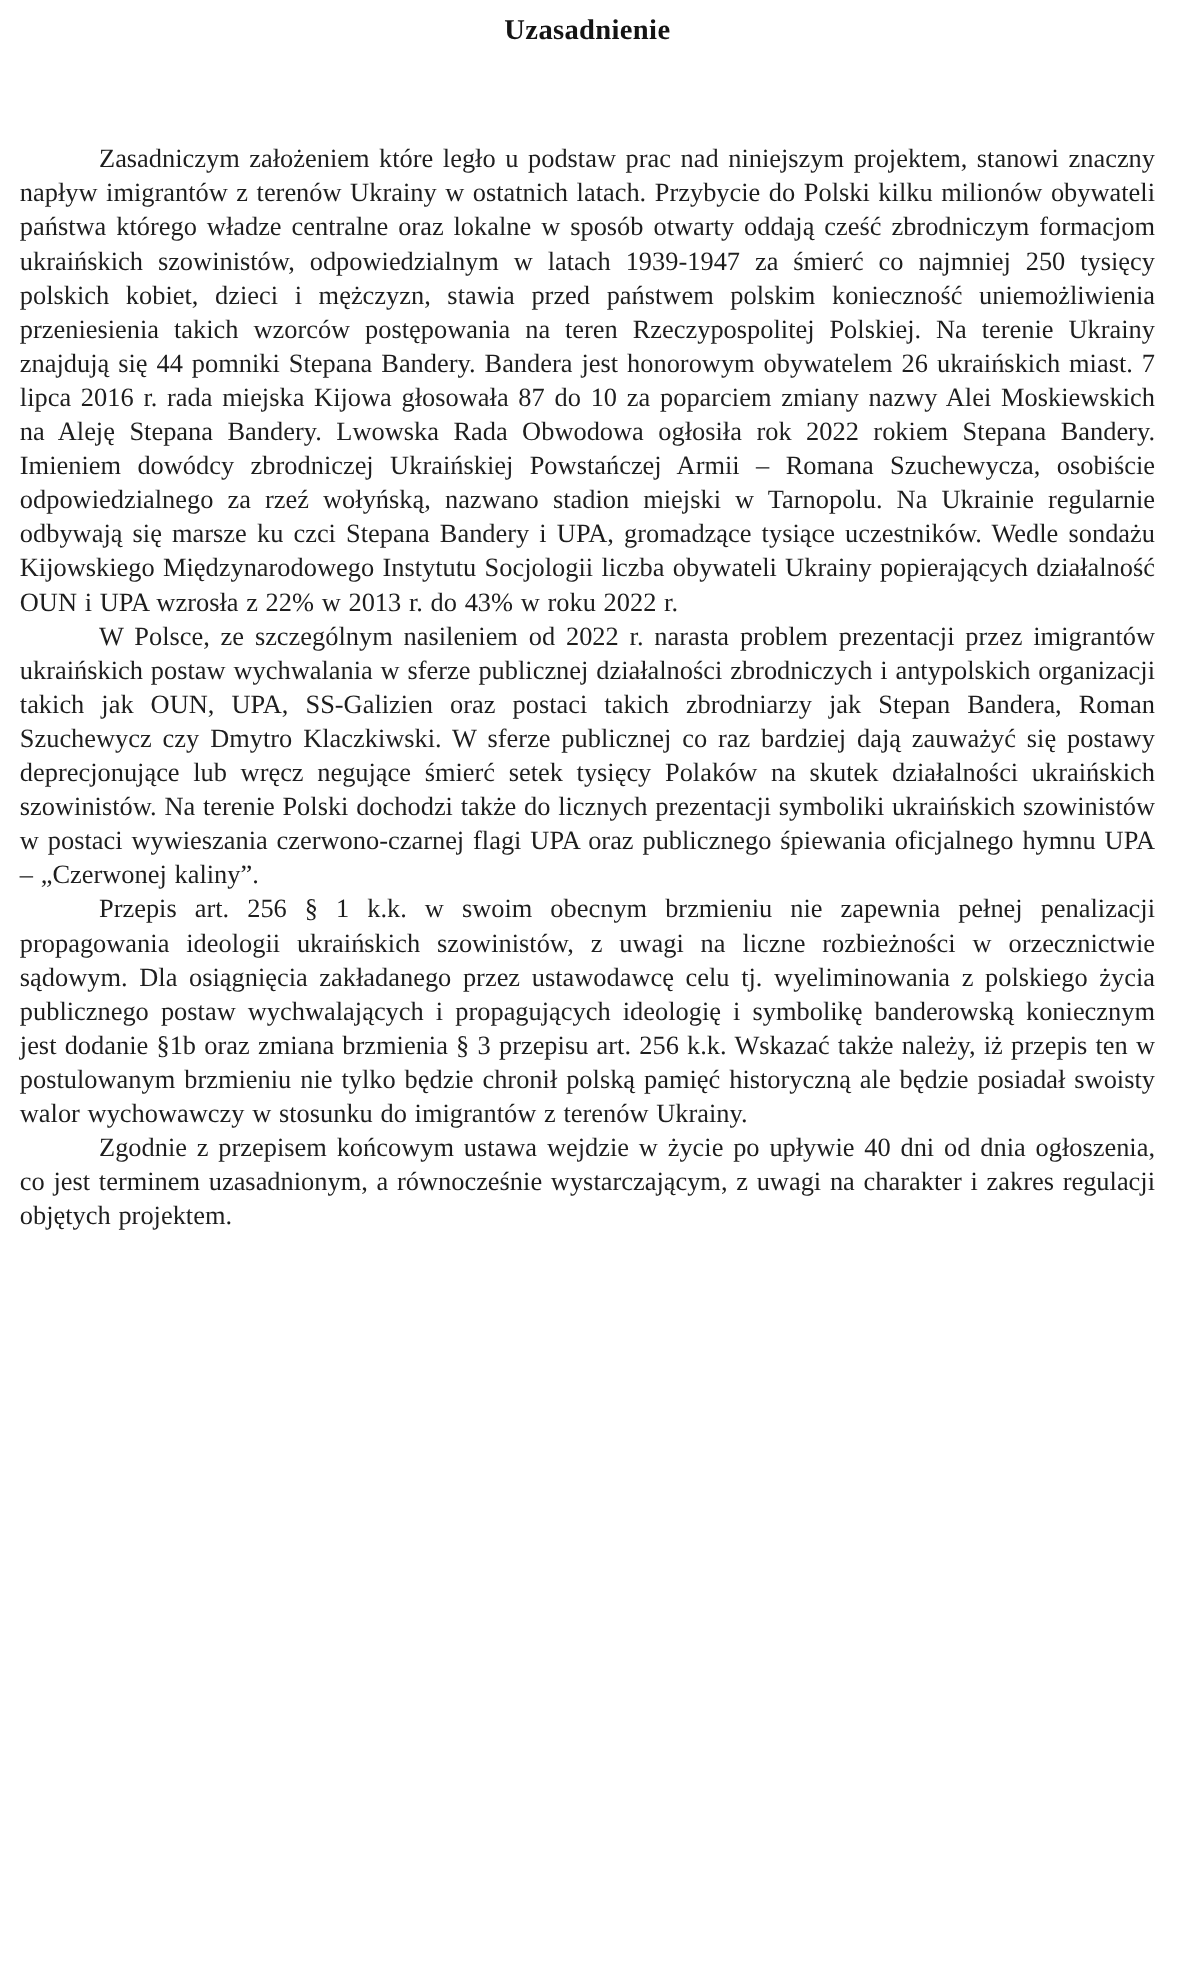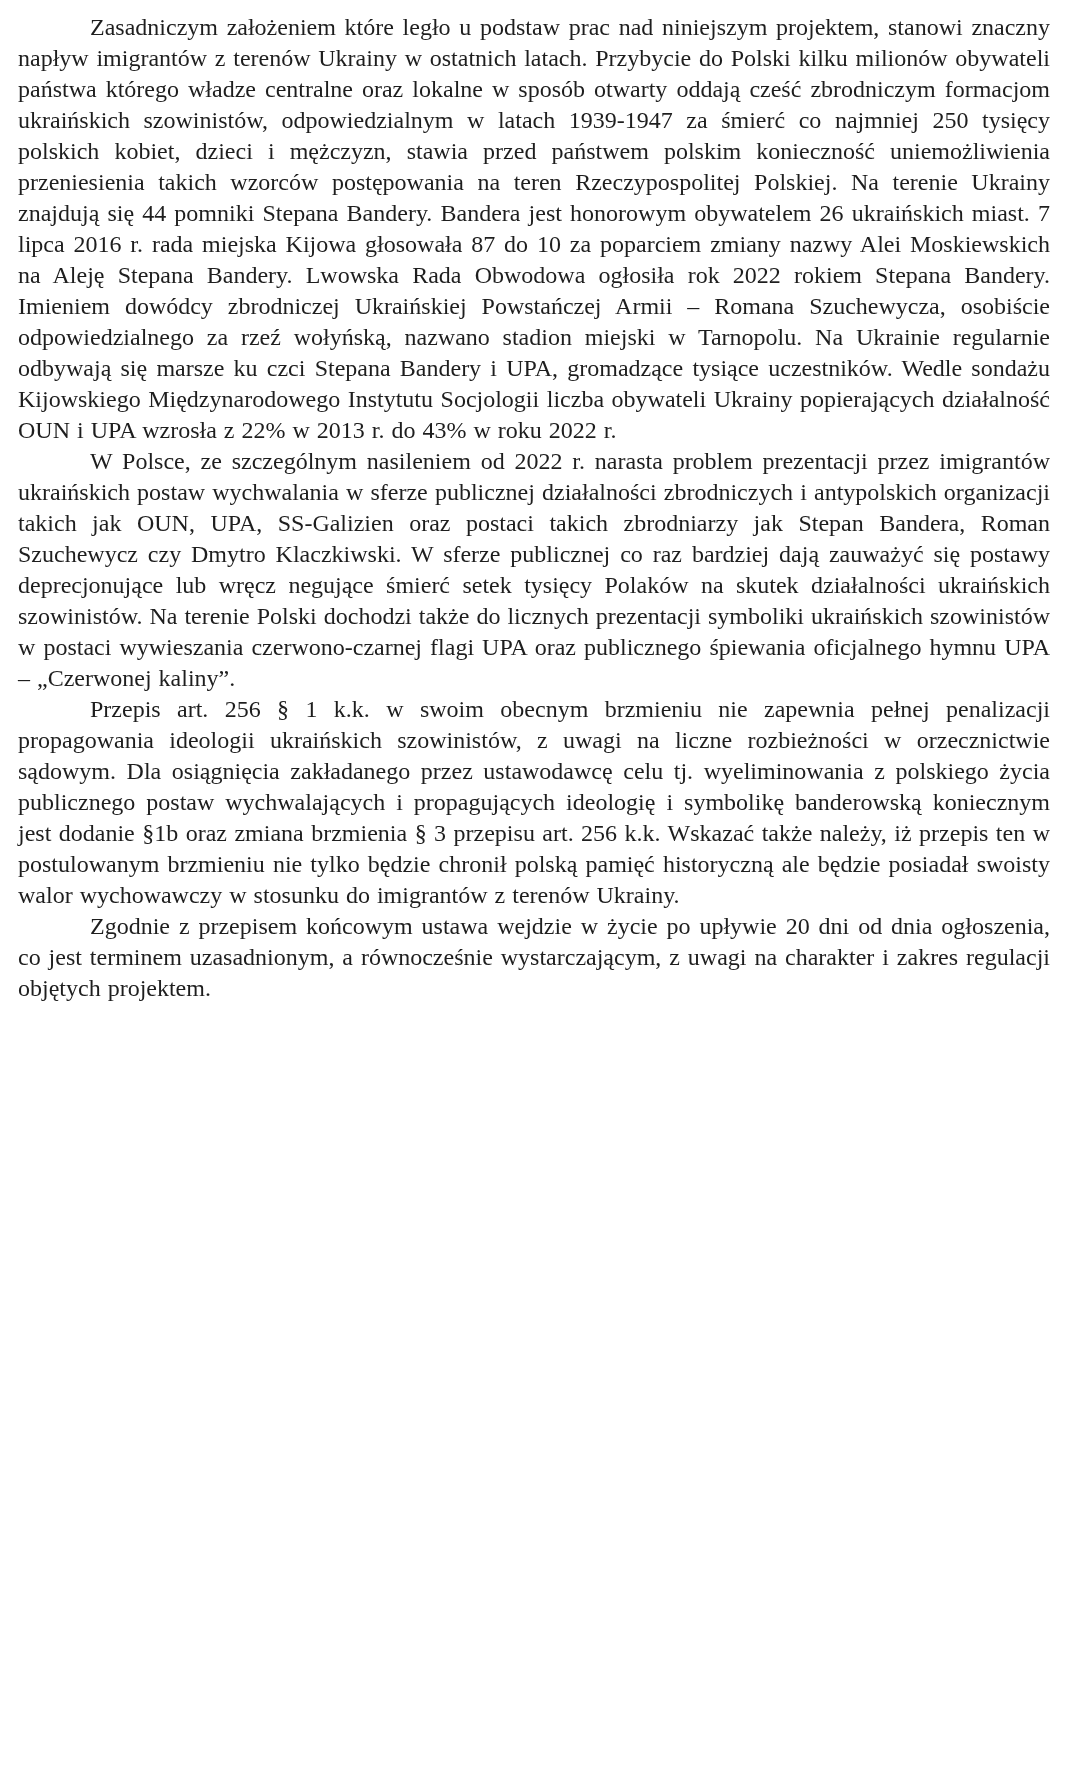--- a/index.html
+++ b/index.html
@@ -33,19 +33,20 @@
     text-align: justify;
     text-justify: inter-word;
     text-indent: 72px;
     word-spacing: 1px;
   }
 </style>
 </head>
 <body>
 
 <div class="page">
+  <h1 class="doc-title">Uzasadnienie</h1>
   <div class="doc-body">
     <p>Zasadniczym założeniem które legło u podstaw prac nad niniejszym projektem, stanowi znaczny napływ imigrantów z terenów Ukrainy w ostatnich latach. Przybycie do Polski kilku milionów obywateli państwa którego władze centralne oraz lokalne w sposób otwarty oddają cześć zbrodniczym formacjom ukraińskich szowinistów, odpowiedzialnym w latach 1939-1947 za śmierć co najmniej 250 tysięcy polskich kobiet, dzieci i mężczyzn, stawia przed państwem polskim konieczność uniemożliwienia przeniesienia takich wzorców postępowania na teren Rzeczypospolitej Polskiej. Na terenie Ukrainy znajdują się 44 pomniki Stepana Bandery. Bandera jest honorowym obywatelem 26 ukraińskich miast. 7 lipca 2016 r. rada miejska Kijowa głosowała 87 do 10 za poparciem zmiany nazwy Alei Moskiewskich na Aleję Stepana Bandery. Lwowska Rada Obwodowa ogłosiła rok 2022 rokiem Stepana Bandery. Imieniem dowódcy zbrodniczej Ukraińskiej Powstańczej Armii – Romana Szuchewycza, osobiście odpowiedzialnego za rzeź wołyńską, nazwano stadion miejski w Tarnopolu. Na Ukrainie regularnie odbywają się marsze ku czci Stepana Bandery i UPA, gromadzące tysiące uczestników. Wedle sondażu Kijowskiego Międzynarodowego Instytutu Socjologii liczba obywateli Ukrainy popierających działalność OUN i UPA wzrosła z 22% w 2013 r. do 43% w roku 2022 r.</p>
     <p>W Polsce, ze szczególnym nasileniem od 2022 r. narasta problem prezentacji przez imigrantów ukraińskich postaw wychwalania w sferze publicznej działalności zbrodniczych i antypolskich organizacji takich jak OUN, UPA, SS-Galizien oraz postaci takich zbrodniarzy jak Stepan Bandera, Roman Szuchewycz czy Dmytro Klaczkiwski. W sferze publicznej co raz bardziej dają zauważyć się postawy deprecjonujące lub wręcz negujące śmierć setek tysięcy Polaków na skutek działalności ukraińskich szowinistów. Na terenie Polski dochodzi także do licznych prezentacji symboliki ukraińskich szowinistów w postaci wywieszania czerwono-czarnej flagi UPA oraz publicznego śpiewania oficjalnego hymnu UPA – „Czerwonej kaliny”.</p>
     <p>Przepis art. 256 § 1 k.k. w swoim obecnym brzmieniu nie zapewnia pełnej penalizacji propagowania ideologii ukraińskich szowinistów, z uwagi na liczne rozbieżności w orzecznictwie sądowym. Dla osiągnięcia zakładanego przez ustawodawcę celu tj. wyeliminowania z polskiego życia publicznego postaw wychwalających i propagujących ideologię i symbolikę banderowską koniecznym jest dodanie §1b oraz zmiana brzmienia § 3 przepisu art. 256 k.k. Wskazać także należy, iż przepis ten w postulowanym brzmieniu nie tylko będzie chronił polską pamięć historyczną ale będzie posiadał swoisty walor wychowawczy w stosunku do imigrantów z terenów Ukrainy.</p>
-    <p>Zgodnie z przepisem końcowym ustawa wejdzie w życie po upływie 20 dni od dnia ogłoszenia, co jest terminem uzasadnionym, a równocześnie wystarczającym, z uwagi na charakter i zakres regulacji objętych projektem.</p>
+    <p>Zgodnie z przepisem końcowym ustawa wejdzie w życie po upływie 40 dni od dnia ogłoszenia, co jest terminem uzasadnionym, a równocześnie wystarczającym, z uwagi na charakter i zakres regulacji objętych projektem.</p>
   </div>
 </div>
 
 </body></html>

